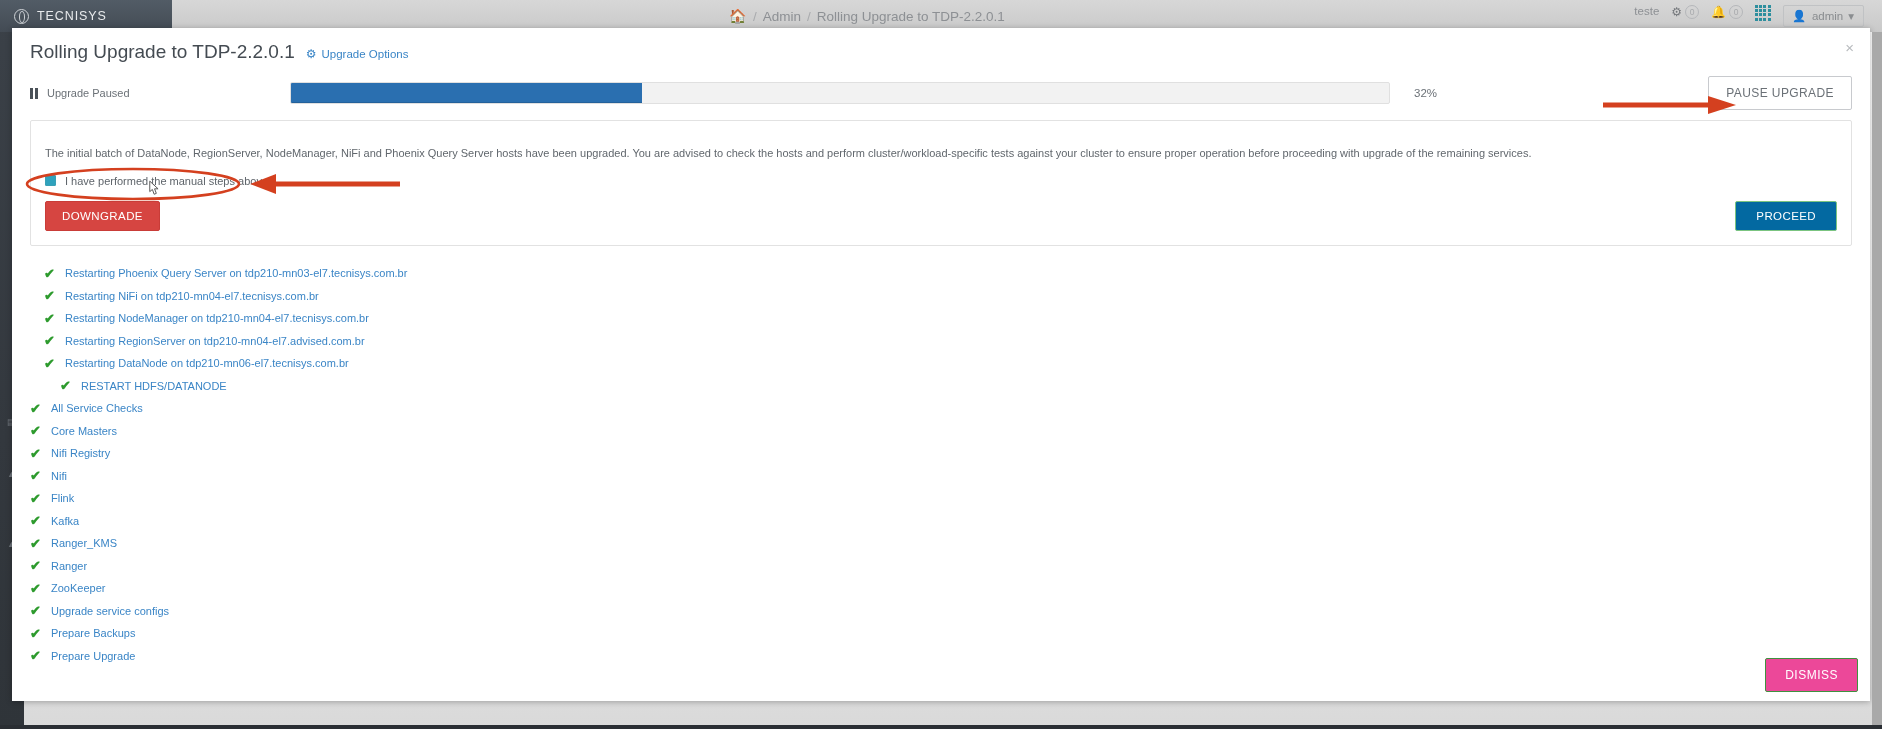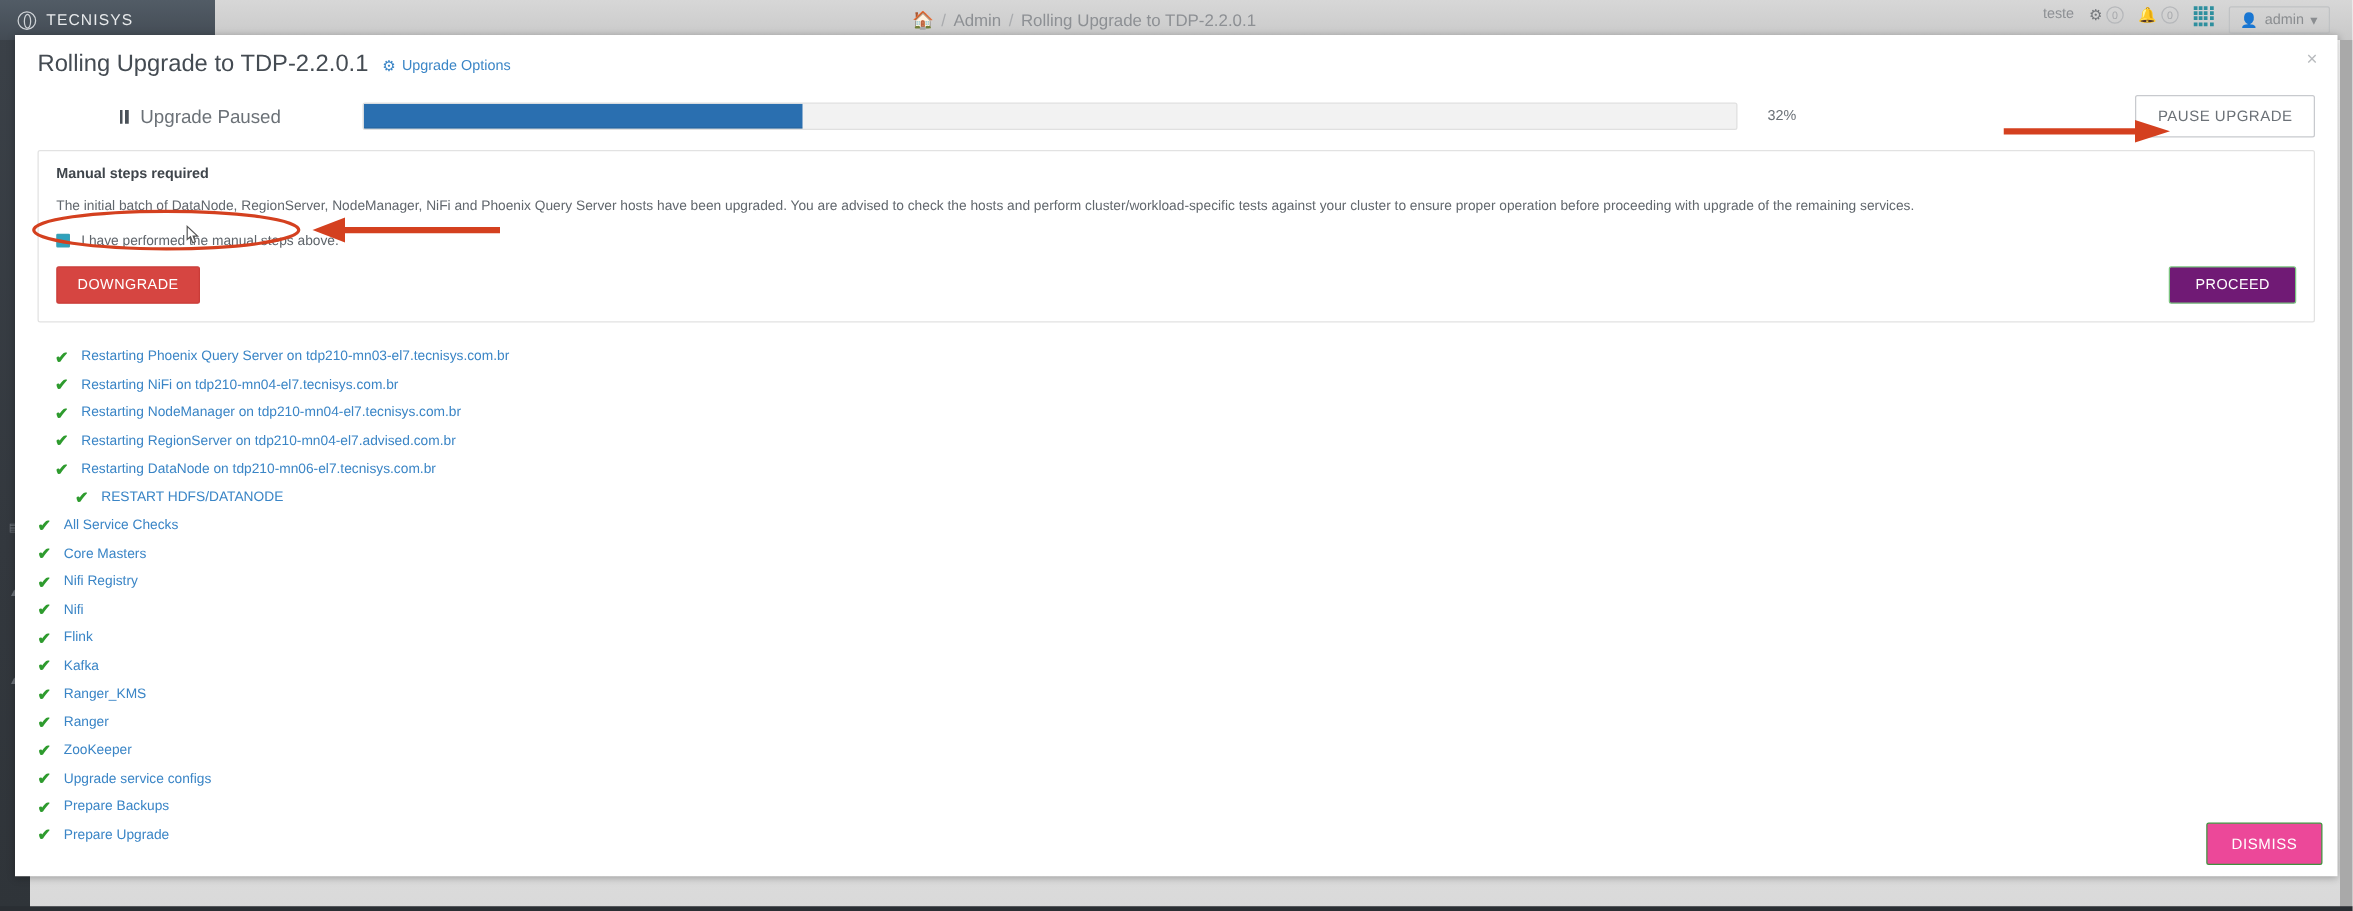--- a/index.html
+++ b/index.html
@@ -95,21 +95,21 @@
     color: #b8bbbe; font-size: 15px; cursor: pointer; line-height: 1;
   }
 
   
   #progress-row {
     display: flex; align-items: center; height: 42px;
     padding: 0 18px; gap: 0;
   }
   #status-label {
     width: 260px; display: flex; align-items: center; gap: 9px;
-    color: #6b7177; font-size: 15px; justify-content: center;
+    color: #6b7177; font-size: 11px;
   }
   .pause-glyph {
     display: inline-block; width: 8px; height: 11px; position: relative;
   }
   .pause-glyph::before, .pause-glyph::after {
     content: ""; position: absolute; top: 0; width: 2.6px; height: 11px;
     background: #4a5158;
   }
   .pause-glyph::before { left: 0.4px; }
   .pause-glyph::after  { left: 5px; }
@@ -156,21 +156,21 @@
   #manual-check-label { font-size: 11px; color: #5e646a; }
   #panel-actions {
     margin-top: 14px; display: flex; justify-content: space-between; gap: 9px;
   }
   .btn-downgrade {
     background: #d64541; border: 1px solid #c93c38; color: #fff;
     font-size: 11.5px; letter-spacing: .4px; padding: 8px 16px;
     border-radius: 2px; cursor: pointer;
   }
   .btn-proceed {
-    background: #701a75; border: 1px solid #7bc480; color: #fff;
+    background: #0369a1; border: 1px solid #7bc480; color: #fff;
     font-size: 11.5px; letter-spacing: .4px; padding: 8px 20px;
     border-radius: 2px; cursor: pointer;
   }
 
   
   #task-list { margin: 16px 0 0 0; padding: 0 18px; }
   .task {
     display: flex; align-items: center; gap: 10px; height: 22.5px;
     font-size: 11px;
   }
@@ -299,21 +299,20 @@
     </div>
 
     <div id="progress-percent">32%</div>
 
     <div id="pause-upgrade-wrap">
       <button id="pause-upgrade-btn">PAUSE UPGRADE</button>
     </div>
   </div>
 
   <div id="manual-panel">
-    <div id="manual-title">Manual steps required</div>
     <div id="manual-desc">The initial batch of DataNode, RegionServer, NodeManager, NiFi and Phoenix Query Server hosts have been upgraded. You are advised to check the hosts and perform cluster/workload-specific tests against your cluster to ensure proper operation before proceeding with upgrade of the remaining services.</div>
 
     <div id="manual-check-row">
       <span id="manual-checkbox" style="background: rgb(47, 162, 189);"></span>
       <span id="manual-check-label">I have performed the manual steps above.</span>
     </div>
 
     <div id="panel-actions">
       <button class="btn-downgrade">DOWNGRADE</button>
       <button class="btn-proceed">PROCEED</button>

